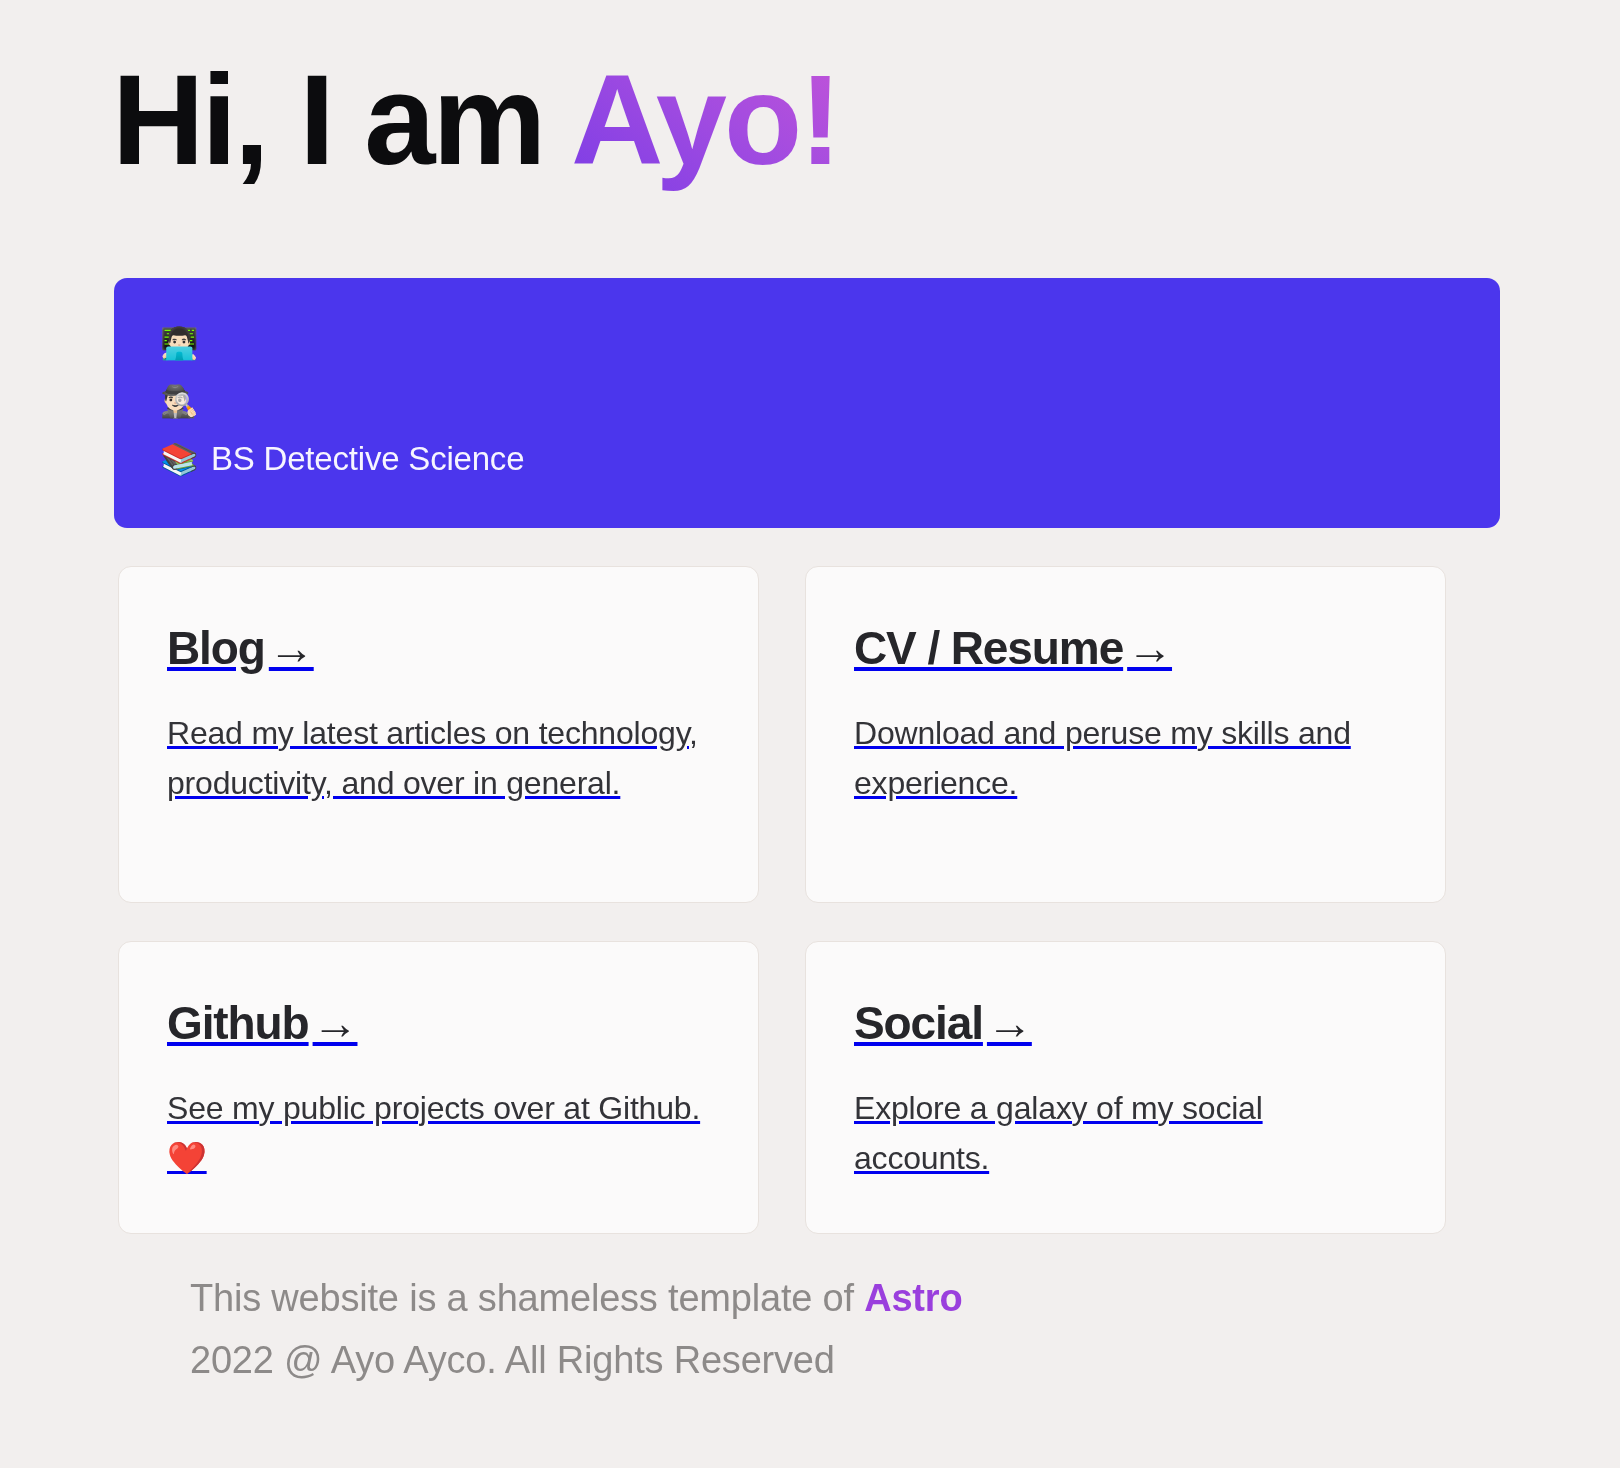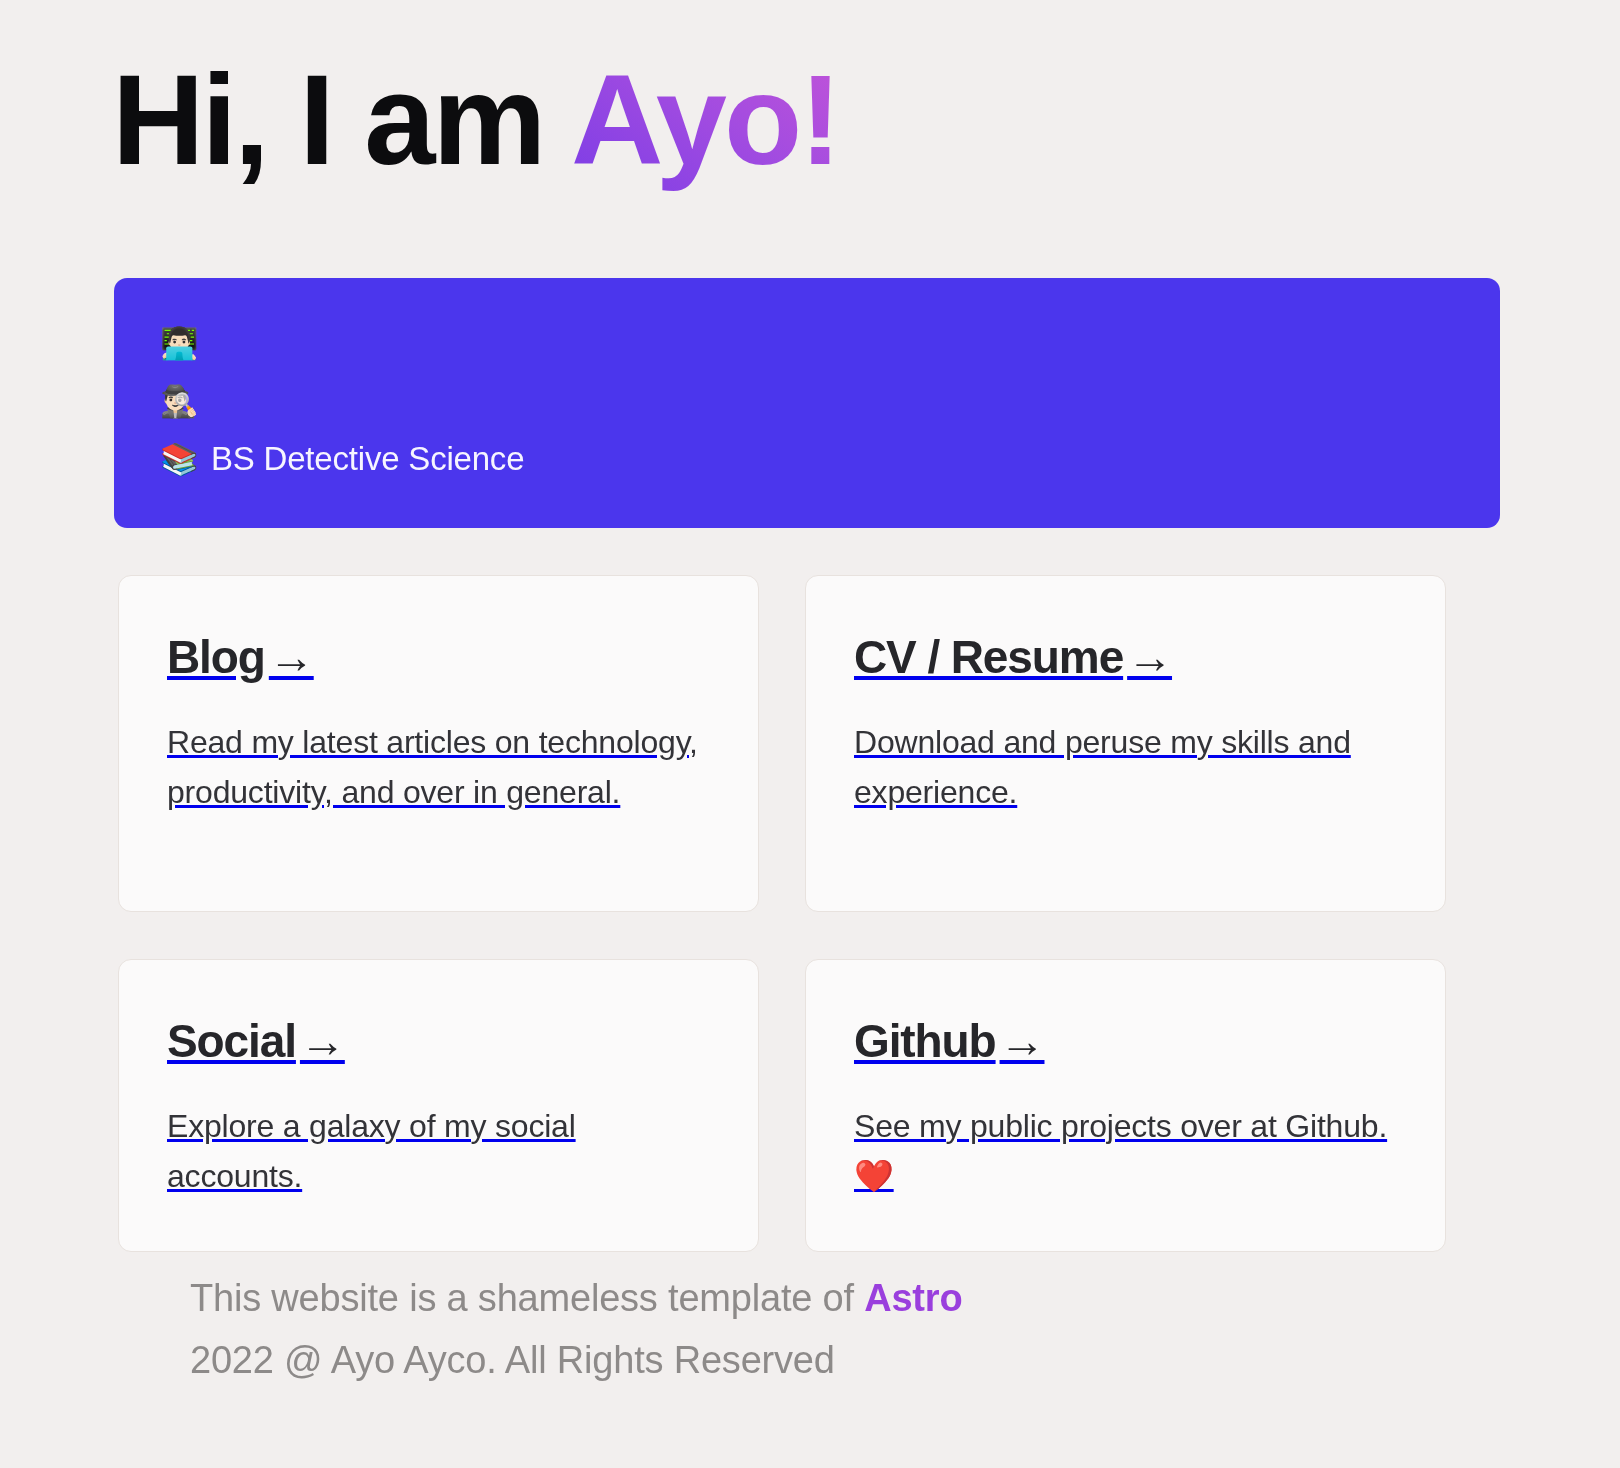--- a/index.html
+++ b/index.html
@@ -78,21 +78,20 @@
     grid-template-columns: 641px 641px;
     column-gap: 46px;
     row-gap: 38px;
   }
   .link-card {
     background: #fbfafa;
     border: 1px solid #e8e2de;
     border-radius: 13px;
     padding: 56px 44px 48px 48px;
     min-height: 337px;
-    margin-top: 9px;
   }
   .link-card.short { min-height: 293px; }
 
   .card-title {
     font-size: 46px;
     font-weight: 700;
     color: #26262a;
     letter-spacing: -1.1px;
     line-height: 1.1;
     margin-bottom: 34px;
@@ -161,30 +160,30 @@
 
     <a class="link-card" href="#">
       <div class="card-title">
         <span>CV / Resume</span><span class="arrow">→</span>
       </div>
       <p class="card-body">Download and peruse my skills and experience.</p>
     </a>
 
     <a class="link-card short" href="#">
       <div class="card-title">
-        <span>Social</span><span class="arrow">→</span>
+        <span>Github</span><span class="arrow">→</span>
       </div>
-      <p class="card-body">Explore a galaxy of my social accounts.</p>
+      <p class="card-body">See my public projects over at Github. ❤️</p>
     </a>
 
     <a class="link-card short" href="#">
       <div class="card-title">
-        <span>Github</span><span class="arrow">→</span>
+        <span>Social</span><span class="arrow">→</span>
       </div>
-      <p class="card-body">See my public projects over at Github. ❤️</p>
+      <p class="card-body">Explore a galaxy of my social accounts.</p>
     </a>
 
   </div>
 
   <footer class="site-footer">
     <div>
       <span>This website is a shameless template of </span><a class="astro-link" href="#">Astro</a>
     </div>
     <div>2022 @ Ayo Ayco. All Rights Reserved</div>
   </footer>

